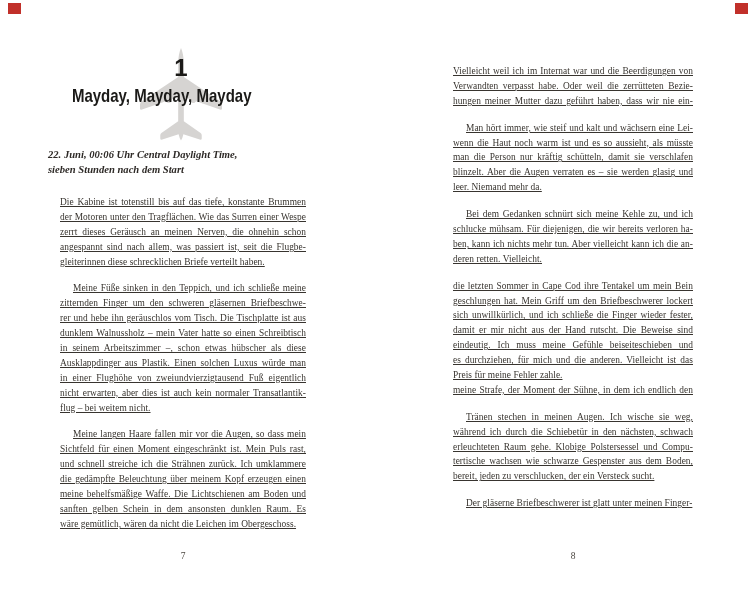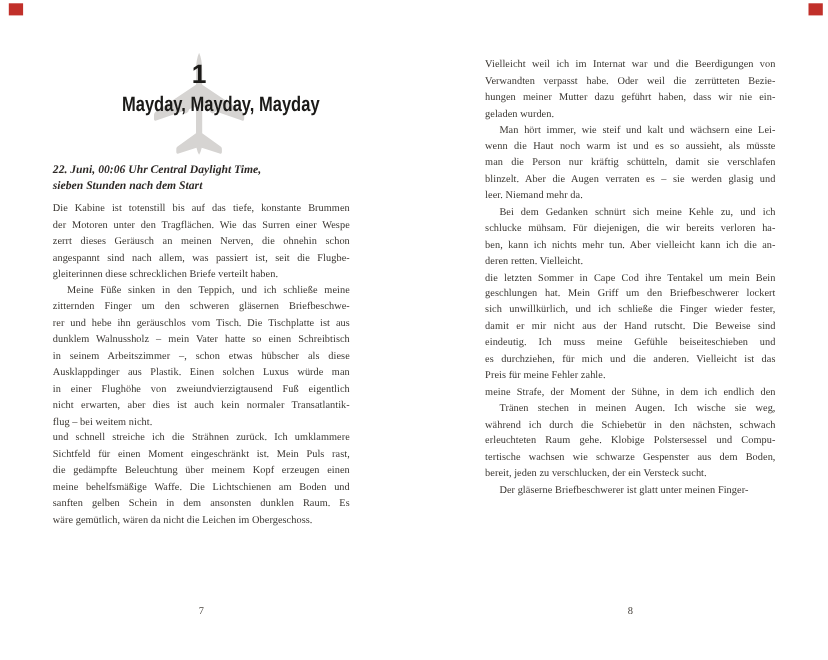--- a/index.html
+++ b/index.html
@@ -48,21 +48,21 @@
     font-family: "Liberation Sans", sans-serif;
     font-weight: 700;
     font-size: 24px;
     line-height: 24px;
     color: #1b1a18;
   }
   .chapter-title {
     position: absolute;
     left: 0; top: 86px;
     width: 266px;
-    text-align: right;
+    text-align: left;
     font-family: "Liberation Sans", sans-serif;
     font-weight: 700;
     font-size: 19px;
     line-height: 20px;
     color: #1b1a18;
     white-space: nowrap;
   }
   .chapter-title .squeeze {
     display: inline-block;
     transform: scaleX(0.79);
@@ -87,21 +87,21 @@
     position: absolute;
     left: 0;
     width: 100%;
     font-size: 9.4px;
     line-height: 14.9px;
     color: #38342f;
     letter-spacing: 0.05px;
   }
   .body-left  { top: 183px; }
   .body-right { top: 52px; }
-  .para { margin: 0; }
+  .para { margin: 12px; text-decoration: underline; }
   .line {
     height: 14.9px;
     overflow: hidden;
     text-align: justify;
     text-align-last: justify;
   }
   .line.last { text-align-last: left; }
   .line.indent { text-indent: 13px; }
 
   
@@ -186,39 +186,39 @@
           <div class="line">zitternden Finger um den schweren gläsernen Briefbeschwe-</div>
           <div class="line">rer und hebe ihn geräuschlos vom Tisch. Die Tischplatte ist aus</div>
           <div class="line">dunklem Walnussholz – mein Vater hatte so einen Schreibtisch</div>
           <div class="line">in seinem Arbeitszimmer –, schon etwas hübscher als diese</div>
           <div class="line">Ausklappdinger aus Plastik. Einen solchen Luxus würde man</div>
           <div class="line">in einer Flughöhe von zweiundvierzigtausend Fuß eigentlich</div>
           <div class="line">nicht erwarten, aber dies ist auch kein normaler Transatlantik-</div>
           <div class="line last">flug – bei weitem nicht.</div>
         </div>
         <div class="para">
+          <div class="line indent">Meine langen Haare fallen mir vor die Augen, so dass mein</div>
+          <div class="line">Sichtfeld für einen Moment eingeschränkt ist. Mein Puls rast,</div>
           <div class="line">und schnell streiche ich die Strähnen zurück. Ich umklammere</div>
-          <div class="line">Sichtfeld für einen Moment eingeschränkt ist. Mein Puls rast,</div>
           <div class="line">die gedämpfte Beleuchtung über meinem Kopf erzeugen einen</div>
           <div class="line">meine behelfsmäßige Waffe. Die Lichtschienen am Boden und</div>
           <div class="line">sanften gelben Schein in dem ansonsten dunklen Raum. Es</div>
           <div class="line last">wäre gemütlich, wären da nicht die Leichen im Obergeschoss.</div>
         </div>
       </div>
 
     <div class="page-number">7</div>
   </div>
 
   <div class="page page-right">
     <div class="body-text body-right">
         <div class="para">
           <div class="line">Vielleicht weil ich im Internat war und die Beerdigungen von</div>
           <div class="line">Verwandten verpasst habe. Oder weil die zerrütteten Bezie-</div>
           <div class="line">hungen meiner Mutter dazu geführt haben, dass wir nie ein-</div>
-          <div class="line last">geladen wurden.</div>
         </div>
         <div class="para">
           <div class="line indent">Man hört immer, wie steif und kalt und wächsern eine Lei-</div>
           <div class="line">wenn die Haut noch warm ist und es so aussieht, als müsste</div>
           <div class="line">man die Person nur kräftig schütteln, damit sie verschlafen</div>
           <div class="line">blinzelt. Aber die Augen verraten es – sie werden glasig und</div>
           <div class="line last">leer. Niemand mehr da.</div>
         </div>
         <div class="para">
           <div class="line indent">Bei dem Gedanken schnürt sich meine Kehle zu, und ich</div>

